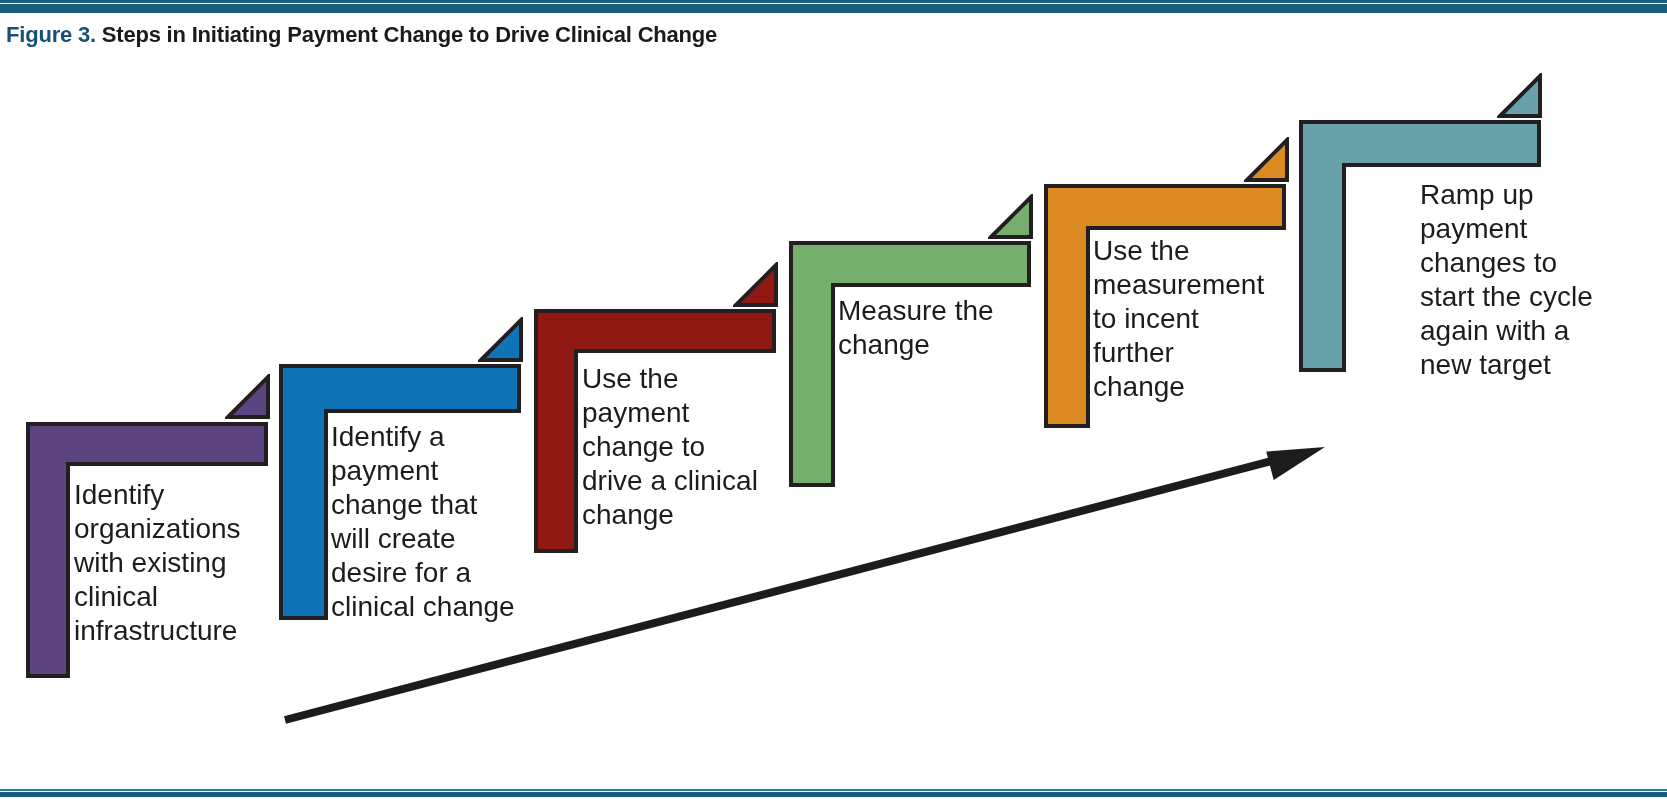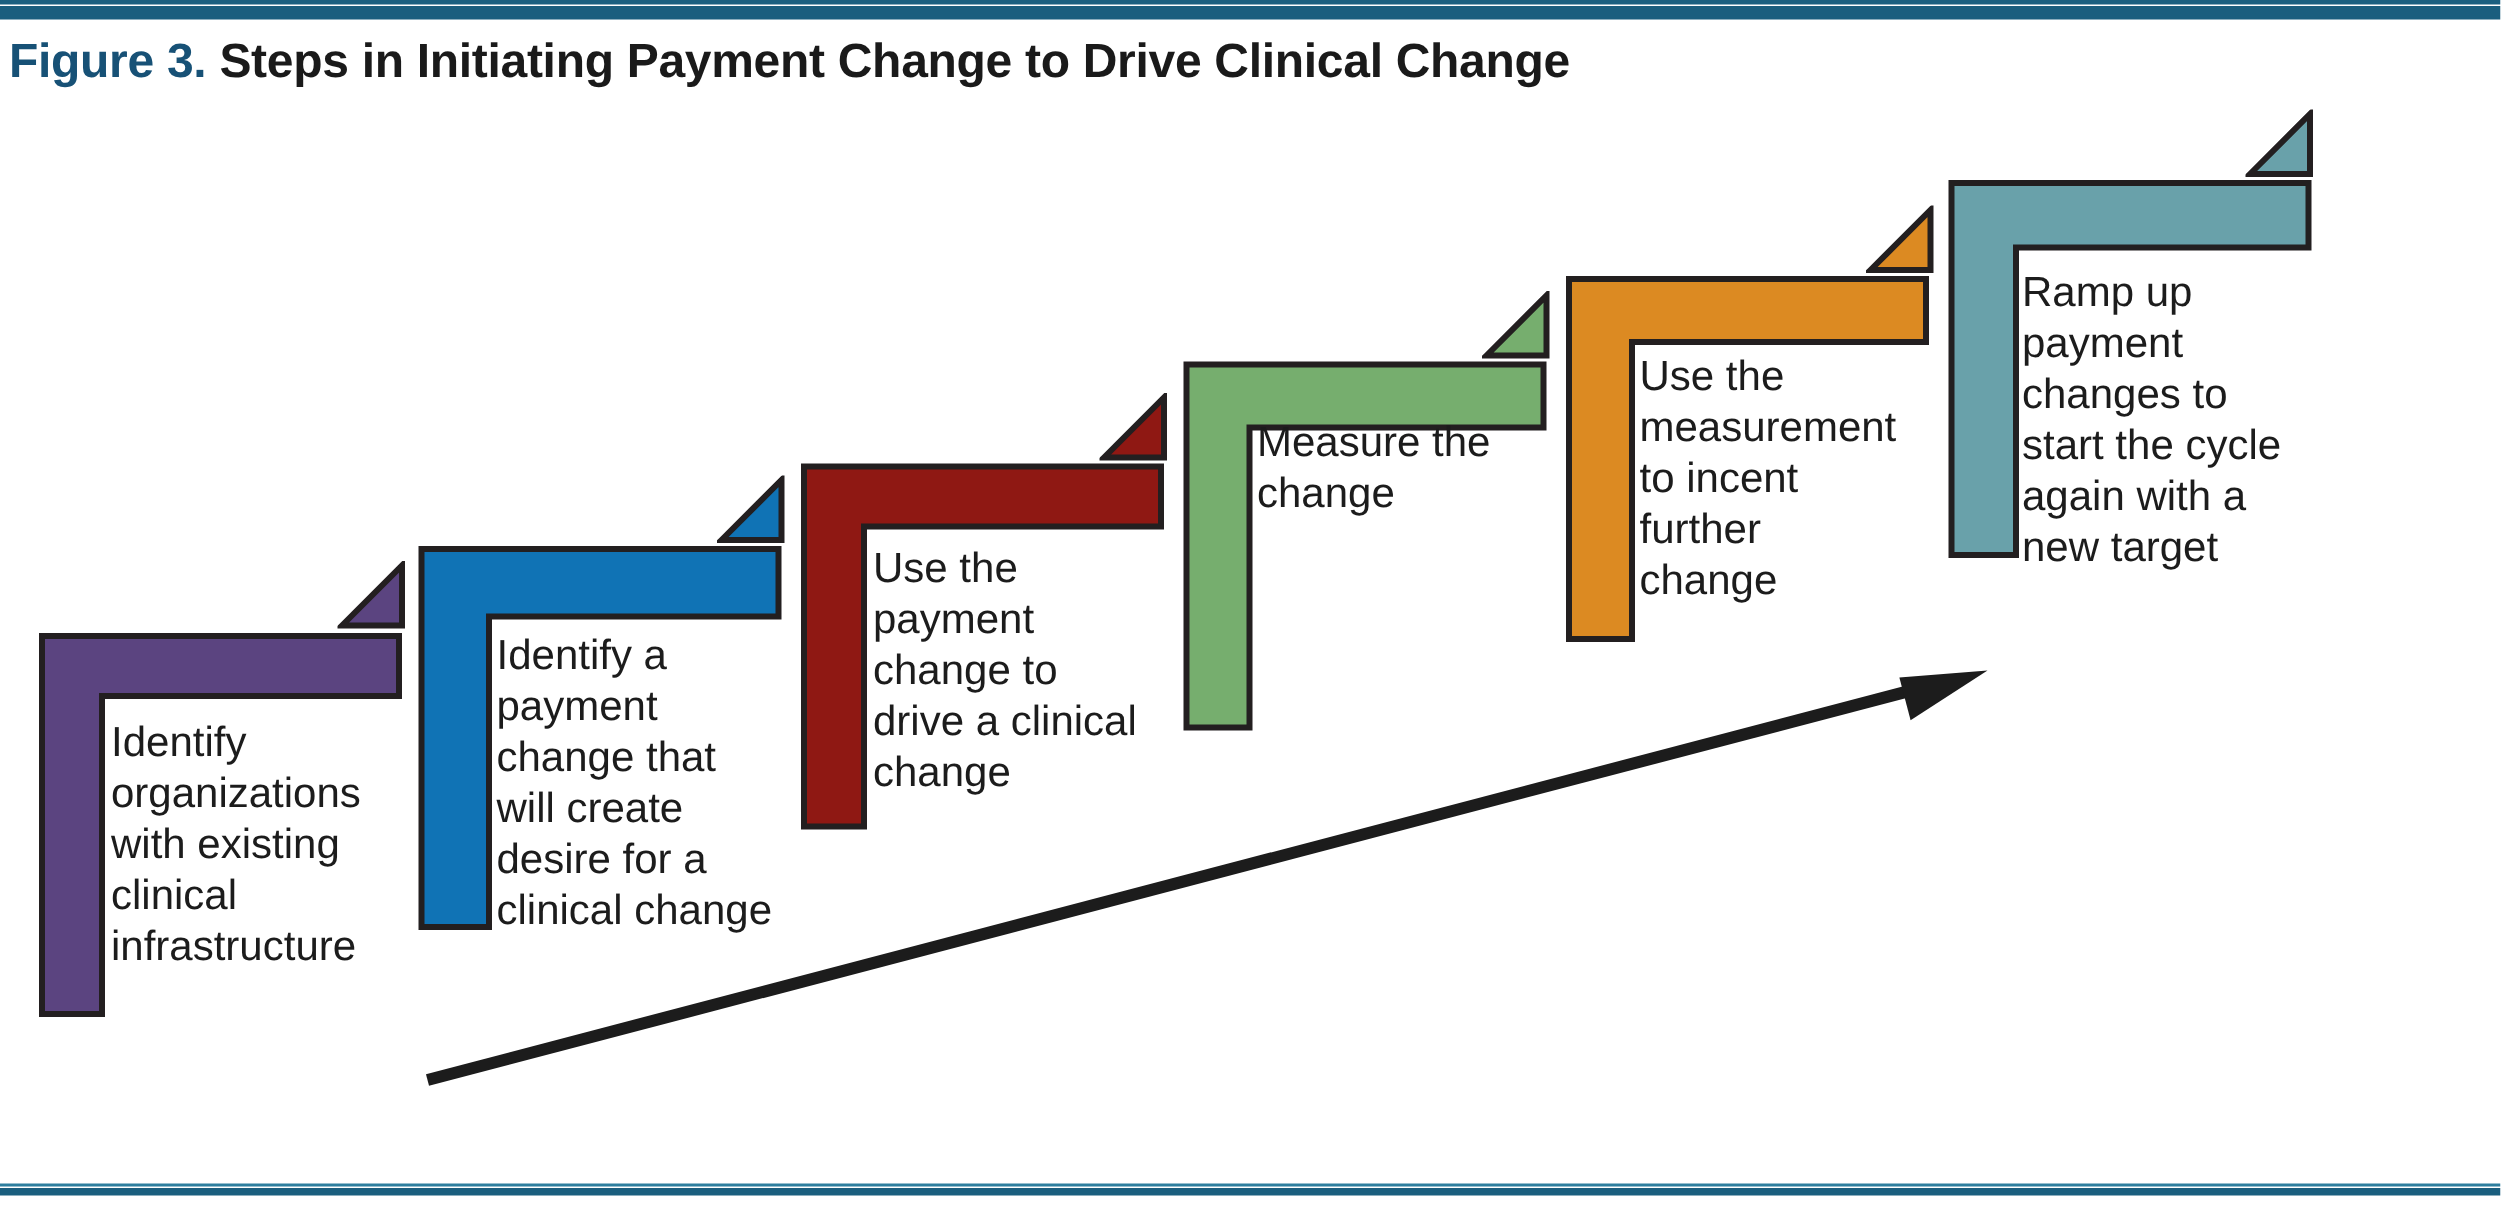--- a/index.html
+++ b/index.html
@@ -21,21 +21,21 @@
   }
   #bottom-rule-thin{
     position:absolute;left:0;top:789px;width:1667px;height:2px;background:#2d7e9e;
   }
   #bottom-rule-thick{
     position:absolute;left:0;top:792px;width:1667px;height:5px;background:#1a5e7e;
   }
   
   #figure-caption{
     position:absolute;left:6px;top:22px;
-    font-size:32px;font-weight:bold;
+    font-size:22px;font-weight:bold;
     letter-spacing:-0.2px;
     white-space:nowrap;
     color:#1a1a1a;
   }
   #figure-caption .fig-label{color:#175176;}
   #figure-caption .fig-title{color:#1a1a1a;}
 
   
   #figure-canvas{
     position:absolute;left:0;top:0;width:1667px;height:805px;
@@ -108,21 +108,21 @@
 drive a clinical
 change</div>
     </div>
     <div class="step" style="left: 0px; top: 0px;">
       <svg class="bracket" width="244" height="248" style="left: 788px; top: 240px;">
         <path d="M3,3 L241,3 L241,45 L45,45 L45,245 L3,245 Z" fill="#76ae6e" stroke="#231f20" stroke-width="4" stroke-linejoin="miter"></path>
       </svg>
       <svg class="tri" width="46" height="46" style="left: 988px; top: 194px;">
         <path d="M3,43 L43,3 L43,43 Z" fill="#76ae6e" stroke="#231f20" stroke-width="4" stroke-linejoin="miter"></path>
       </svg>
-      <div class="step-text" style="left: 838px; top: 278px; width: 230px;">Measure the
+      <div class="step-text" style="left: 838px; top: 294px; width: 230px;">Measure the
 change</div>
     </div>
     <div class="step" style="left: 0px; top: 0px;">
       <svg class="bracket" width="244" height="246" style="left: 1043px; top: 183px;">
         <path d="M3,3 L241,3 L241,45 L45,45 L45,243 L3,243 Z" fill="#dc8a22" stroke="#231f20" stroke-width="4" stroke-linejoin="miter"></path>
       </svg>
       <svg class="tri" width="46" height="46" style="left: 1244px; top: 137px;">
         <path d="M3,43 L43,3 L43,43 Z" fill="#dc8a22" stroke="#231f20" stroke-width="4" stroke-linejoin="miter"></path>
       </svg>
       <div class="step-text" style="left: 1093px; top: 234px; width: 230px;">Use the
@@ -131,21 +131,21 @@
 further
 change</div>
     </div>
     <div class="step" style="left: 0px; top: 0px;">
       <svg class="bracket" width="244" height="254" style="left: 1298px; top: 119px;">
         <path d="M3,3 L241,3 L241,46 L46,46 L46,251 L3,251 Z" fill="#69a1aa" stroke="#231f20" stroke-width="4" stroke-linejoin="miter"></path>
       </svg>
       <svg class="tri" width="46" height="46" style="left: 1497px; top: 73px;">
         <path d="M3,43 L43,3 L43,43 Z" fill="#69a1aa" stroke="#231f20" stroke-width="4" stroke-linejoin="miter"></path>
       </svg>
-      <div class="step-text" style="left: 1348px; top: 178px; width: 230px;">Ramp up
+      <div class="step-text" style="left: 1420px; top: 178px; width: 230px;">Ramp up
 payment
 changes to
 start the cycle
 again with a
 new target</div>
     </div>
     <svg id="progress-arrow" width="1667" height="805">
       <path d="M285,720 L1284.6084348857548,457.60278584248937" stroke="#1c1c1c" stroke-width="8" fill="none"></path>
       <path d="M1325,447 L1273.7246684478228,480.1034797901111 L1266.2473685660864,451.61852785968676 Z" fill="#1c1c1c"></path>
     </svg>

